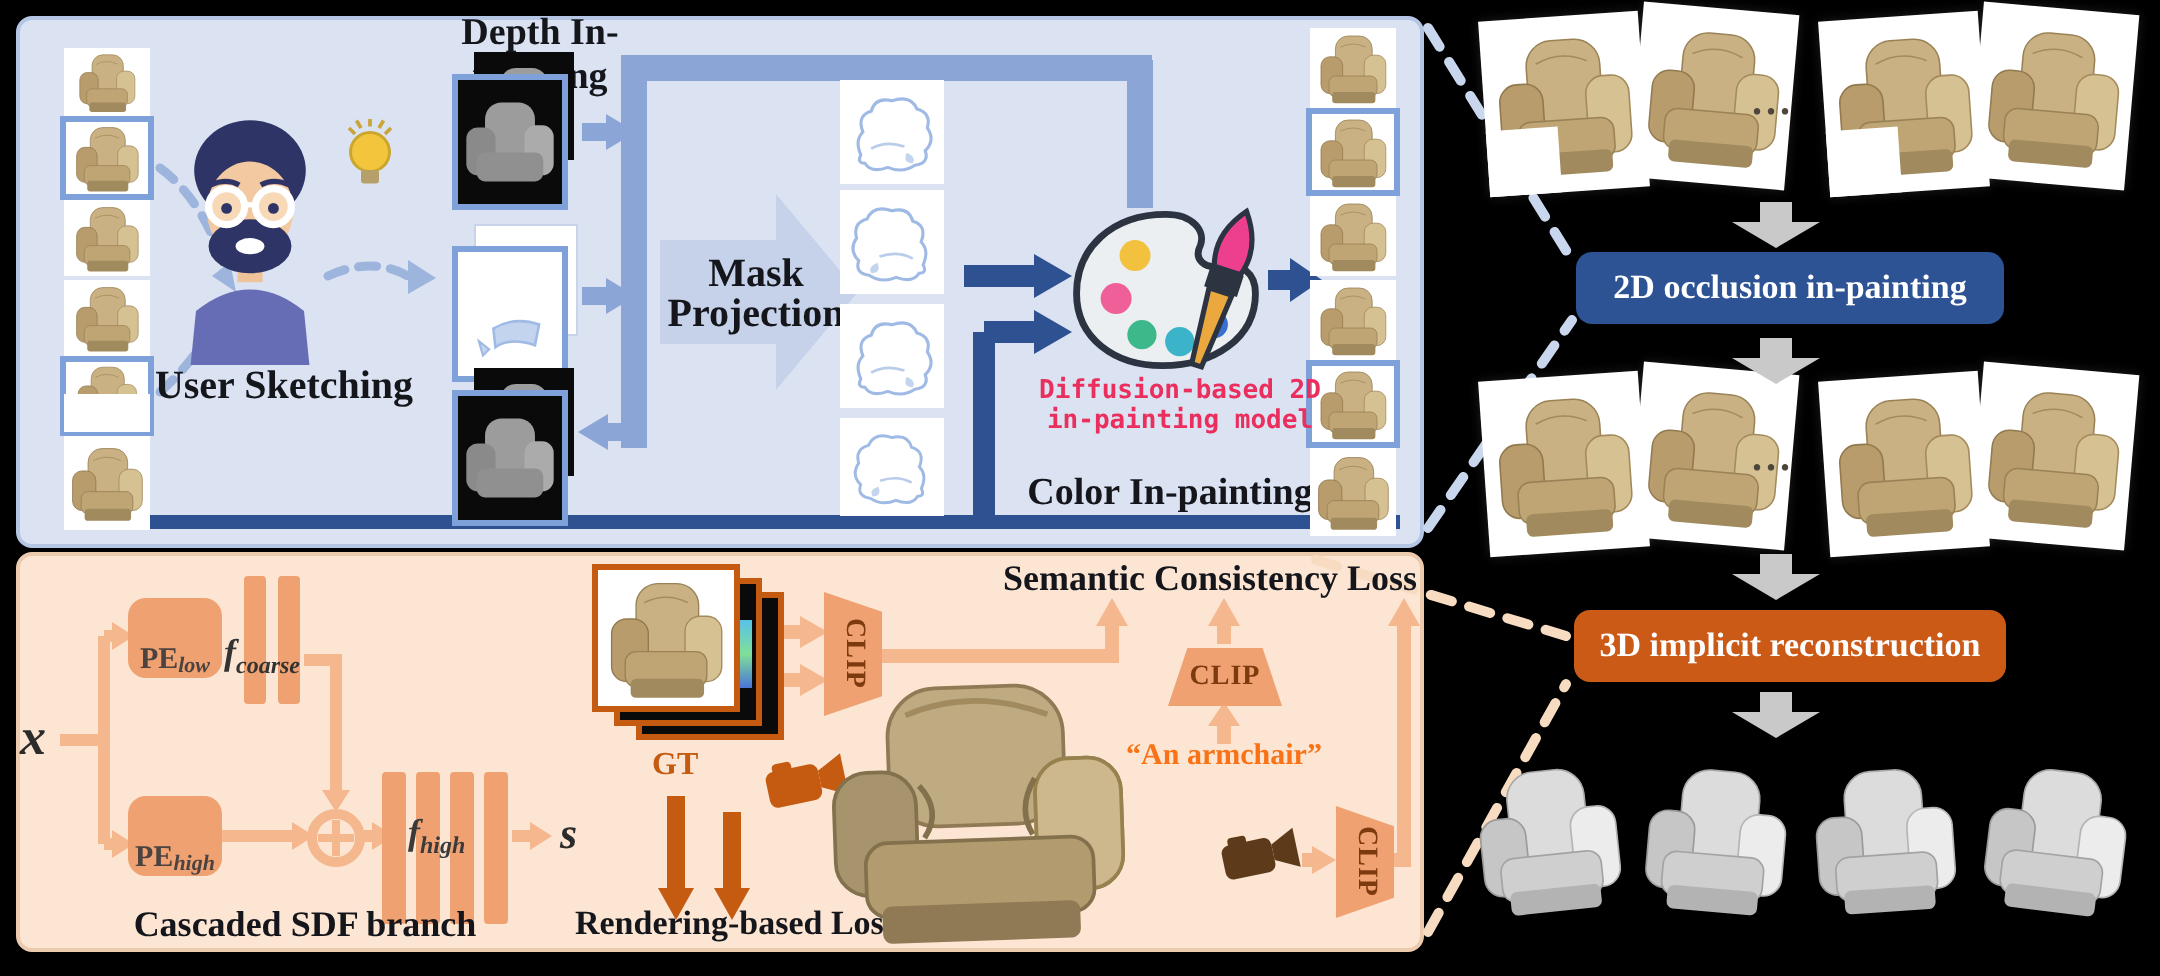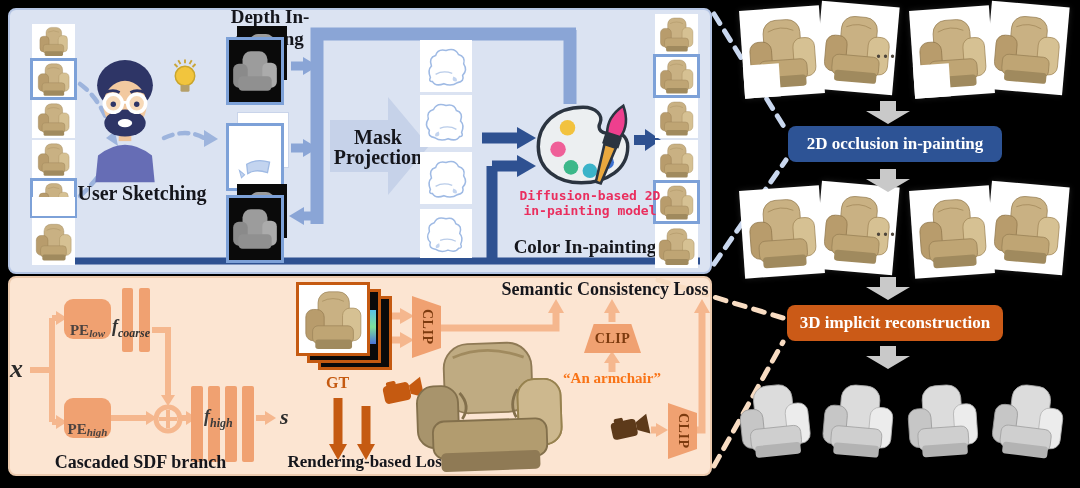--- a/index.html
+++ b/index.html
@@ -406,21 +406,21 @@
     <span>f</span><sub>coarse</sub>
   </div>
   <div class="bar abs layer" style="left:191px;top:386px;width:12px;height:76px;"></div>
   <div class="bar abs layer" style="left:208px;top:386px;width:12px;height:76px;"></div>
   <div class="bar abs layer" style="left:225px;top:386px;width:12px;height:76px;"></div>
   <div class="bar abs layer" style="left:242px;top:386px;width:12px;height:76px;"></div>
   <div class="f-label layer" style="left:204px;top:406px;color:#3a3a3a;">
     <span>f</span><sub>high</sub>
   </div>
   <div class="abs layer math" style="left:280px;top:404px;font-size:22px;">s</div>
-  <div class="abs layer label-md" style="left:48px;top:452px;width:185px;font-size:18px;">Cascaded SDF branch</div>
+  <div class="abs layer label-md" style="left:60px;top:452px;width:185px;font-size:18px;">Cascaded SDF branch</div>
 
   <div class="gt-frame layer" style="left:318px;top:296px;width:74px;height:74px;background:#0a0a0a;border:3px solid var(--orange_deep);"></div>
   <div class="gt-frame layer" style="left:307px;top:289px;width:74px;height:74px;background:#0a0a0a;border:3px solid var(--orange_deep);">
     <div style="position:absolute;right:2px;top:18px;width:6px;height:34px;background:linear-gradient(#58c2e8,#7ee09a,#4a74d8);"></div>
   </div>
   <div class="gt-frame layer" style="left:296px;top:282px;width:74px;height:74px;background:#fff;border:3px solid var(--orange_deep);">
     <svg viewBox="0 0 100 100" style="width:100%;height:100%">
         <use href="#sym-chair"></use>
       </svg>
   </div>

